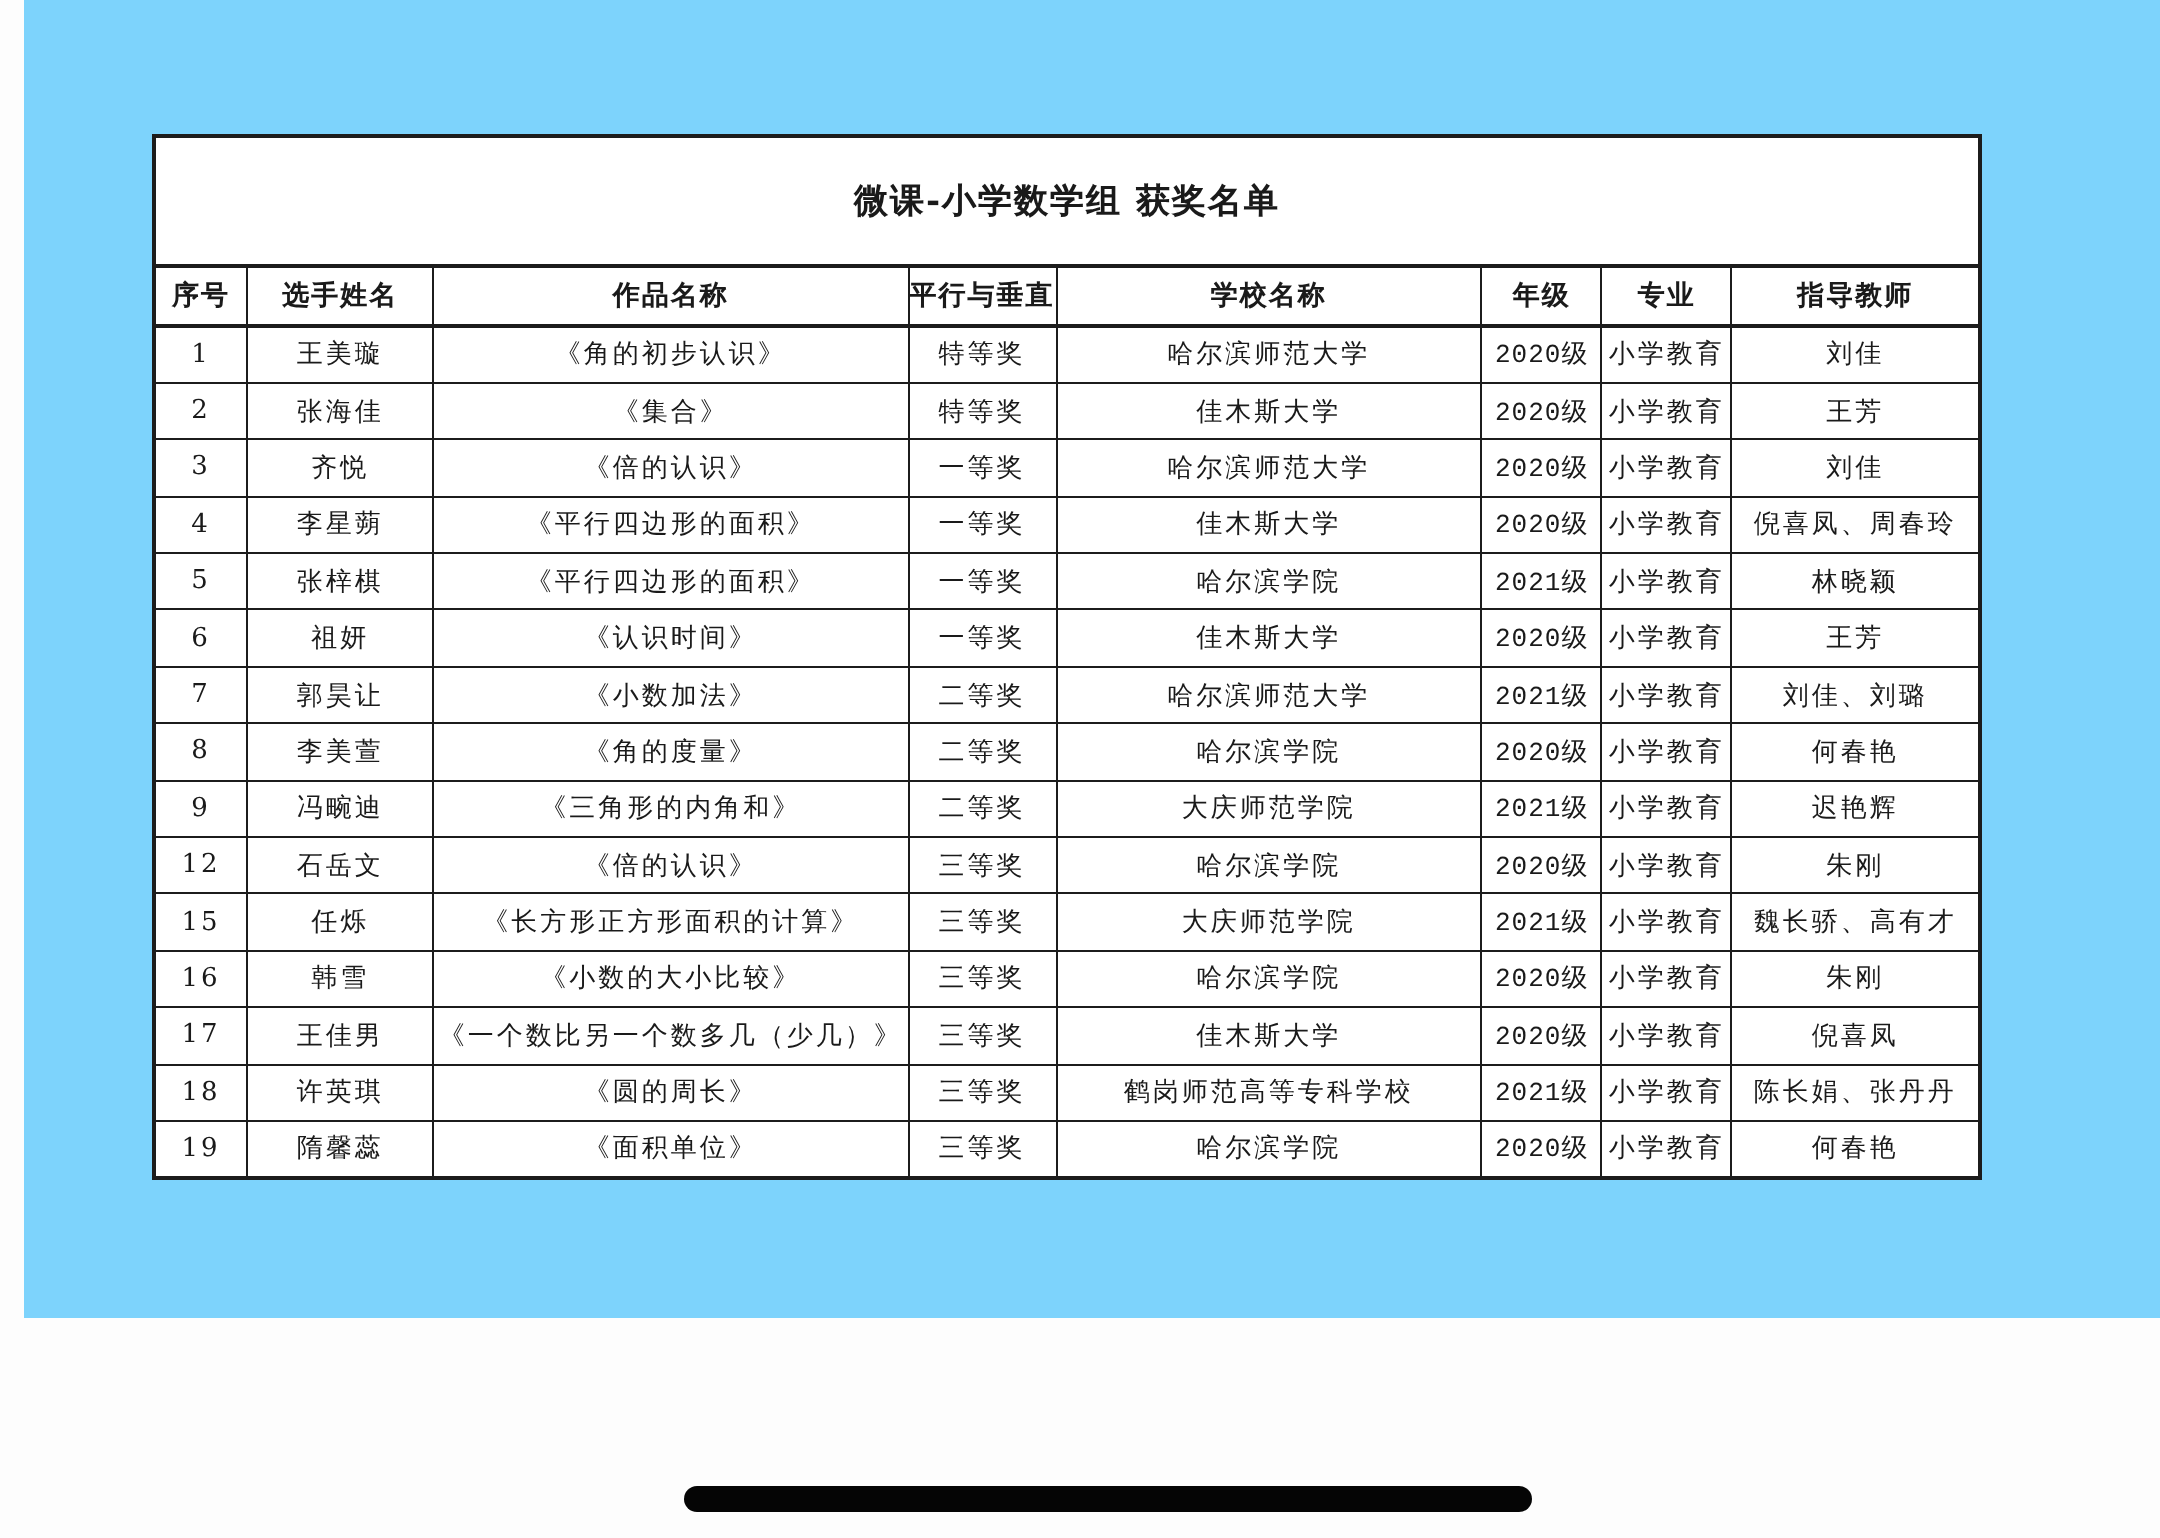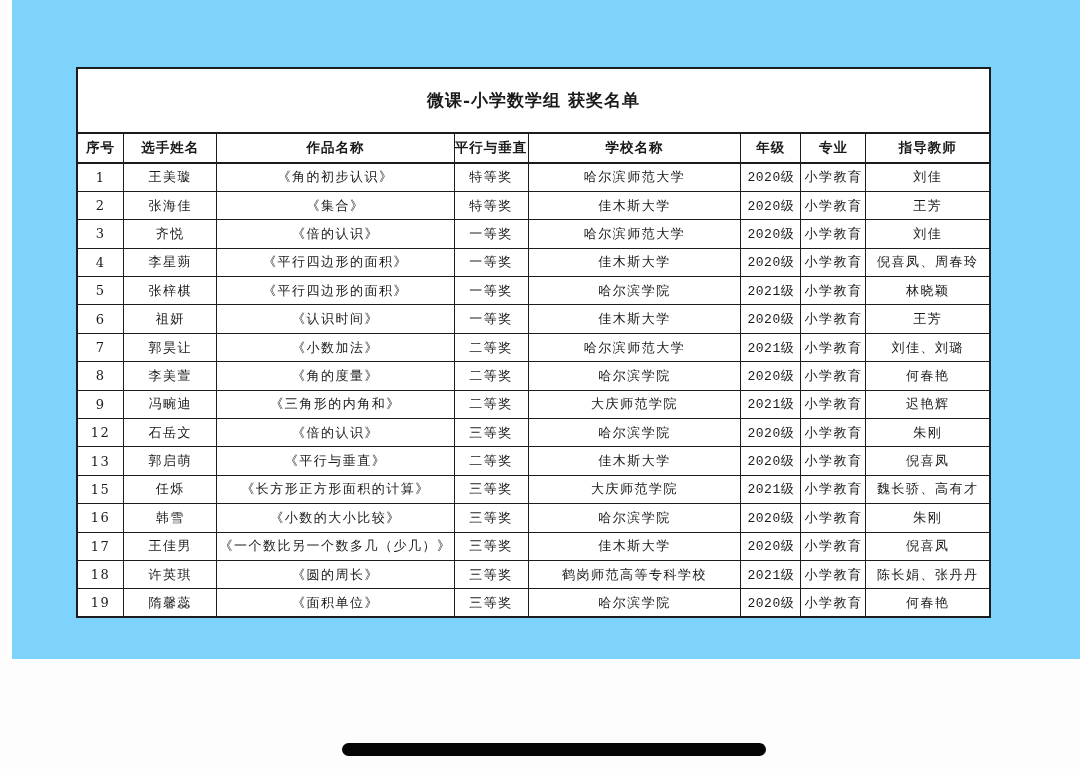--- a/index.html
+++ b/index.html
@@ -206,30 +206,20 @@
       <td class="cell-number">12</td>
       <td class="cell-contestant-name">石岳文</td>
       <td class="cell-work-title">《倍的认识》</td>
       <td class="cell-award-level">三等奖</td>
       <td class="cell-school-name">哈尔滨学院</td>
       <td class="cell-grade">2020级</td>
       <td class="cell-major">小学教育</td>
       <td class="cell-advisor">朱刚</td>
     </tr>
 
-    <tr>
-      <td class="cell-number">13</td>
-      <td class="cell-contestant-name">郭启萌</td>
-      <td class="cell-work-title">《平行与垂直》</td>
-      <td class="cell-award-level">二等奖</td>
-      <td class="cell-school-name">佳木斯大学</td>
-      <td class="cell-grade">2020级</td>
-      <td class="cell-major">小学教育</td>
-      <td class="cell-advisor">倪喜凤</td>
-    </tr>
 
 
     <tr>
       <td class="cell-number">15</td>
       <td class="cell-contestant-name">任烁</td>
       <td class="cell-work-title">《长方形正方形面积的计算》</td>
       <td class="cell-award-level">三等奖</td>
       <td class="cell-school-name">大庆师范学院</td>
       <td class="cell-grade">2021级</td>
       <td class="cell-major">小学教育</td>

